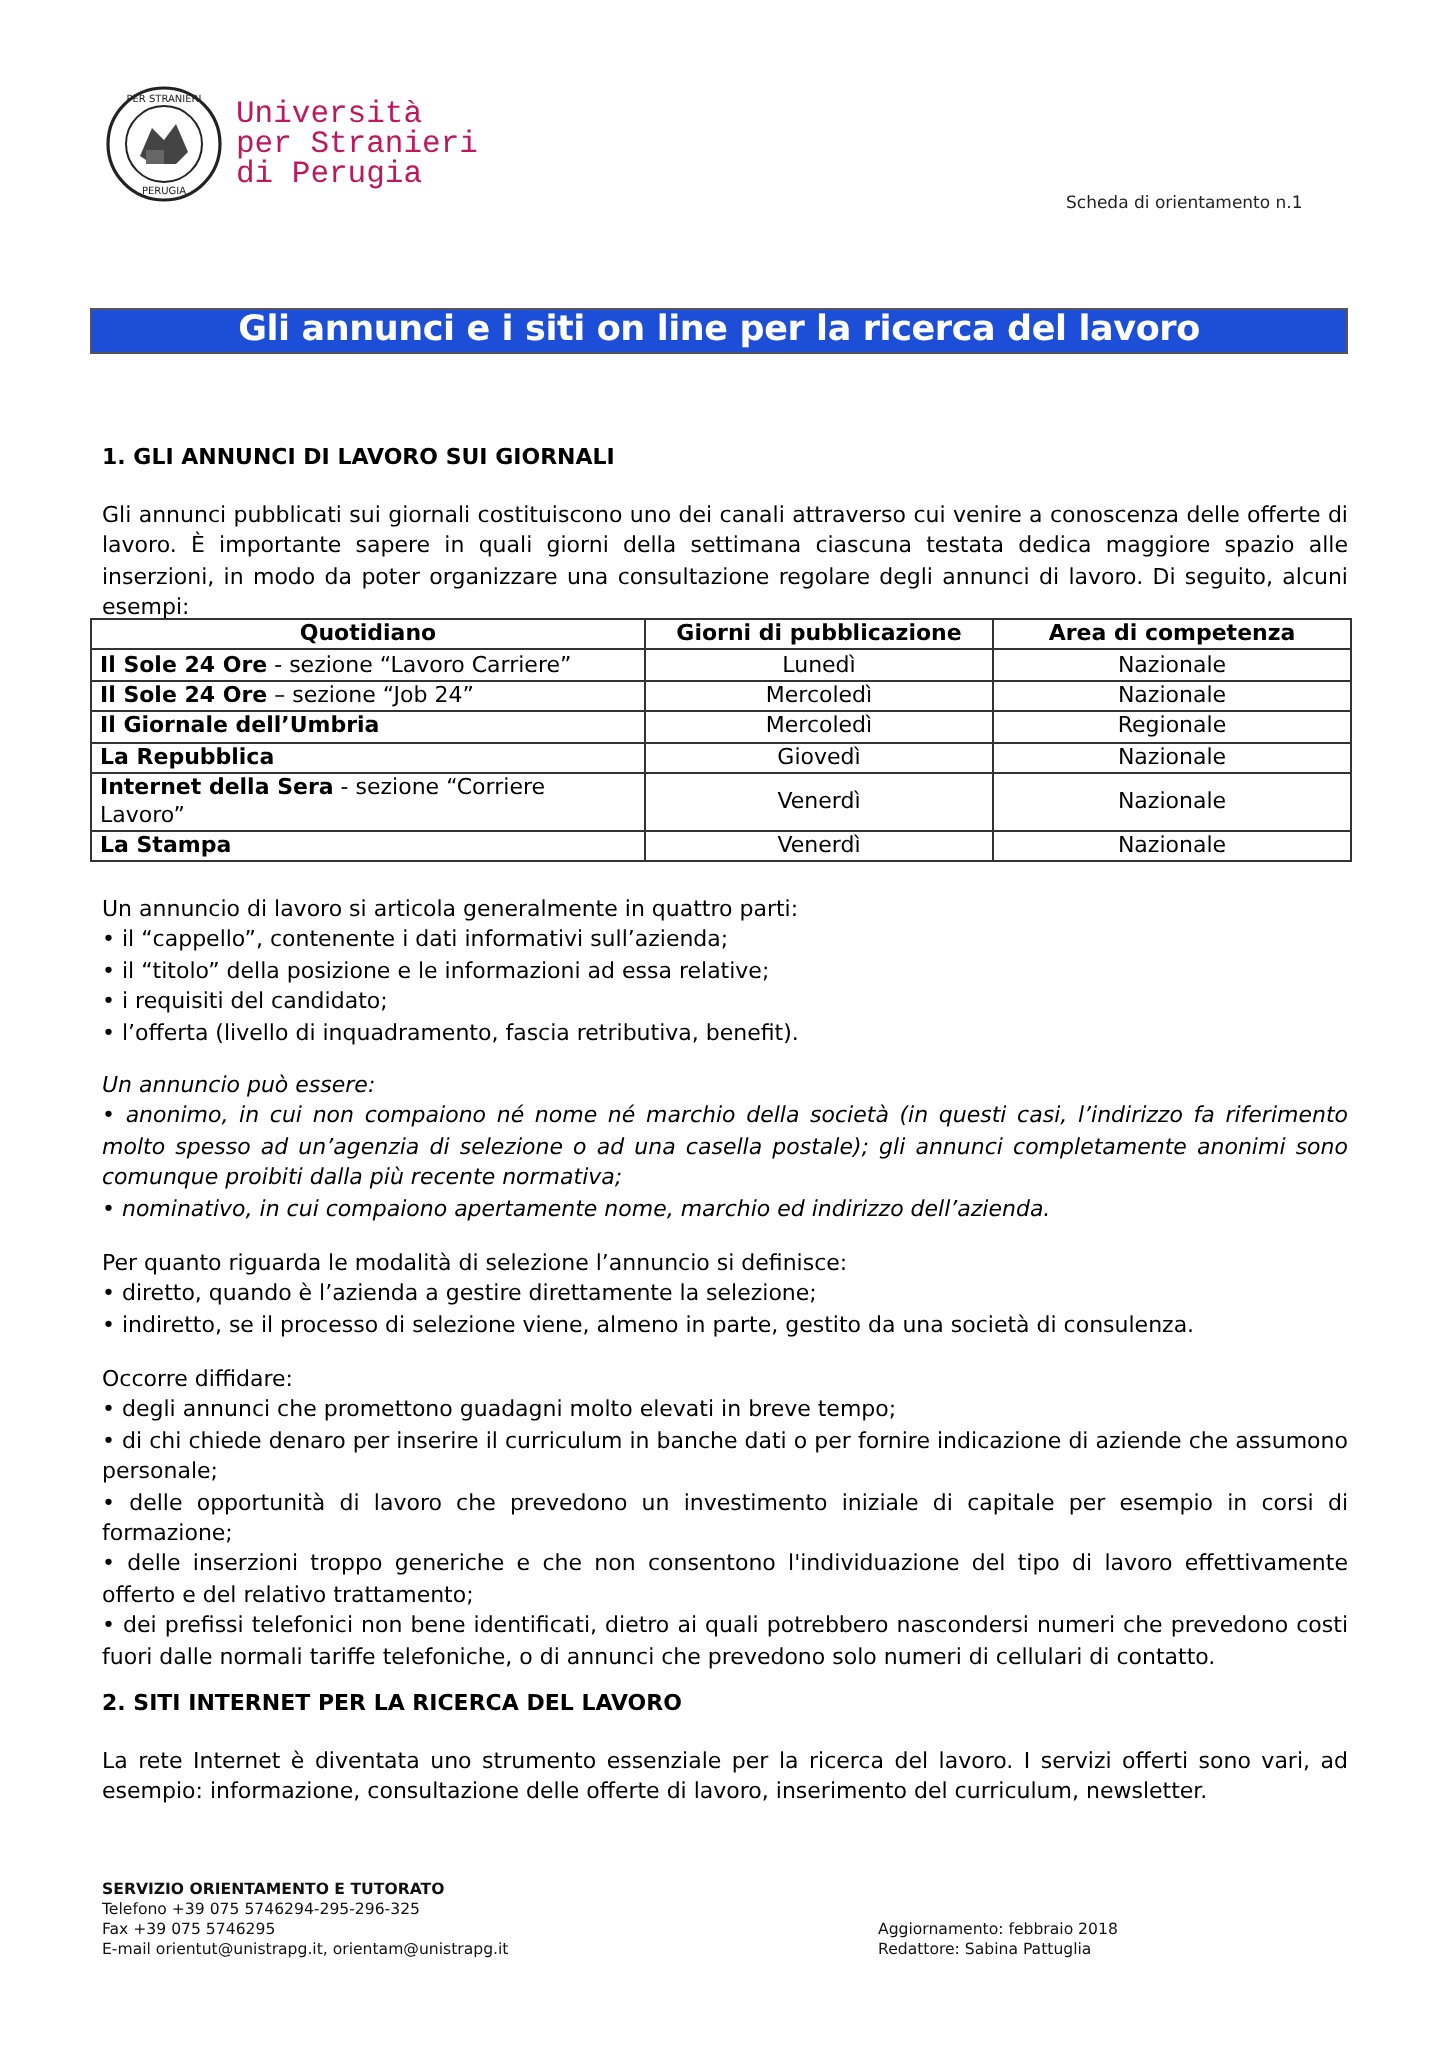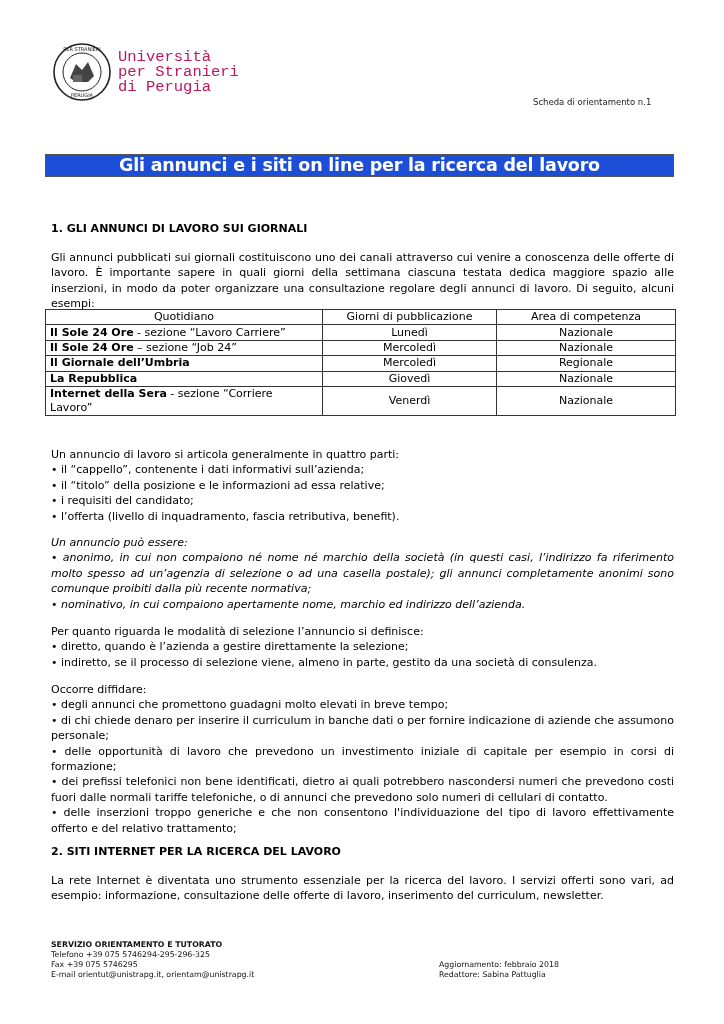--- a/index.html
+++ b/index.html
@@ -9,21 +9,21 @@
   .logo { left: 52px; top: 42px; width: 60px; height: 60px; }
   .logo-text { left: 118px; top: 50px; font-family: Liberation Mono, monospace; font-size: 15.5px; line-height: 15px; color: #be185d; }
   .ref { left: 533px; top: 97px; font-size: 8.5px; color: #222; }
   .banner { left: 45px; top: 154px; width: 629px; height: 23px; background: #1d4ed8; border: 1px solid #555;
             box-sizing: border-box; text-align: center; color: #fff; font-weight: bold; font-size: 17.5px; line-height: 21px;
             font-family: "DejaVu Sans", sans-serif; letter-spacing: -0.2px; }
   .h { font-weight: bold; font-size: 11px; left: 51px; }
   .para { left: 51px; width: 623px; font-size: 11px; line-height: 15.4px; text-align: justify; }
   table.news { left: 45px; top: 309px; width: 631px; border-collapse: collapse; font-size: 11px; }
   table.news td, table.news th { border: 1px solid #333; padding: 0 4px; height: 14.4px; line-height: 14px; }
-  table.news th { font-weight: normal; text-align: center; }
+  table.news th { font-weight: bold; text-align: center; }
   table.news td.c { text-align: center; }
   table.news .b { font-weight: bold; }
   .blk { left: 51px; width: 623px; font-size: 11px; line-height: 15.4px; text-align: justify; }
   .blk div { margin: 0; }
   .foot { font-size: 7.8px; line-height: 10px; color: #111; }
   .foot .b { font-weight: bold; }
 </style>
 </head>
 <body>
 
@@ -76,20 +76,25 @@
     <tr>
       <td><span class="b">La Repubblica</span><span></span></td>
       <td class="c">Giovedì</td>
       <td class="c">Nazionale</td>
     </tr>
     <tr>
       <td><span class="b">Internet della Sera</span><span> - sezione “Corriere Lavoro”</span></td>
       <td class="c">Venerdì</td>
       <td class="c">Nazionale</td>
     </tr>
+    <tr>
+      <td><span class="b">La Stampa</span><span></span></td>
+      <td class="c">Venerdì</td>
+      <td class="c">Nazionale</td>
+    </tr>
   </tbody>
 </table>
 
 <div class="abs blk" style="top:447px;">
   <div>Un annuncio di lavoro si articola generalmente in quattro parti:</div>
   <div>• il “cappello”, contenente i dati informativi sull’azienda;</div>
   <div>• il “titolo” della posizione e le informazioni ad essa relative;</div>
   <div>• i requisiti del candidato;</div>
   <div>• l’offerta (livello di inquadramento, fascia retributiva, benefit).</div>
 </div>
@@ -104,22 +109,22 @@
   <div>Per quanto riguarda le modalità di selezione l’annuncio si definisce:</div>
   <div>• diretto, quando è l’azienda a gestire direttamente la selezione;</div>
   <div>• indiretto, se il processo di selezione viene, almeno in parte, gestito da una società di consulenza.</div>
 </div>
 
 <div class="abs blk" style="top:682px;">
   <div>Occorre diffidare:</div>
   <div>• degli annunci che promettono guadagni molto elevati in breve tempo;</div>
   <div>• di chi chiede denaro per inserire il curriculum in banche dati o per fornire indicazione di aziende che assumono personale;</div>
   <div>• delle opportunità di lavoro che prevedono un investimento iniziale di capitale per esempio in corsi di formazione;</div>
+  <div>• delle inserzioni troppo generiche e che non consentono l'individuazione del tipo di lavoro effettivamente offerto e del relativo trattamento;</div>
   <div>• dei prefissi telefonici non bene identificati, dietro ai quali potrebbero nascondersi numeri che prevedono costi fuori dalle normali tariffe telefoniche, o di annunci che prevedono solo numeri di cellulari di contatto.</div>
-  <div>• delle inserzioni troppo generiche e che non consentono l'individuazione del tipo di lavoro effettivamente offerto e del relativo trattamento;</div>
 </div>
 
 <div class="abs h" style="top:845px;">2. SITI INTERNET PER LA RICERCA DEL LAVORO</div>
 <div class="abs para" style="top:873px;">La rete Internet è diventata uno strumento essenziale per la ricerca del lavoro. I servizi offerti sono vari, ad esempio: informazione, consultazione delle offerte di lavoro, inserimento del curriculum, newsletter.</div>
 
 <div class="abs foot" style="left:51px; top:940px;">
   <div class="b">SERVIZIO ORIENTAMENTO E TUTORATO</div>
   <div>Telefono +39 075 5746294-295-296-325</div>
   <div>Fax +39 075 5746295</div>
   <div>E-mail orientut@unistrapg.it, orientam@unistrapg.it</div>

